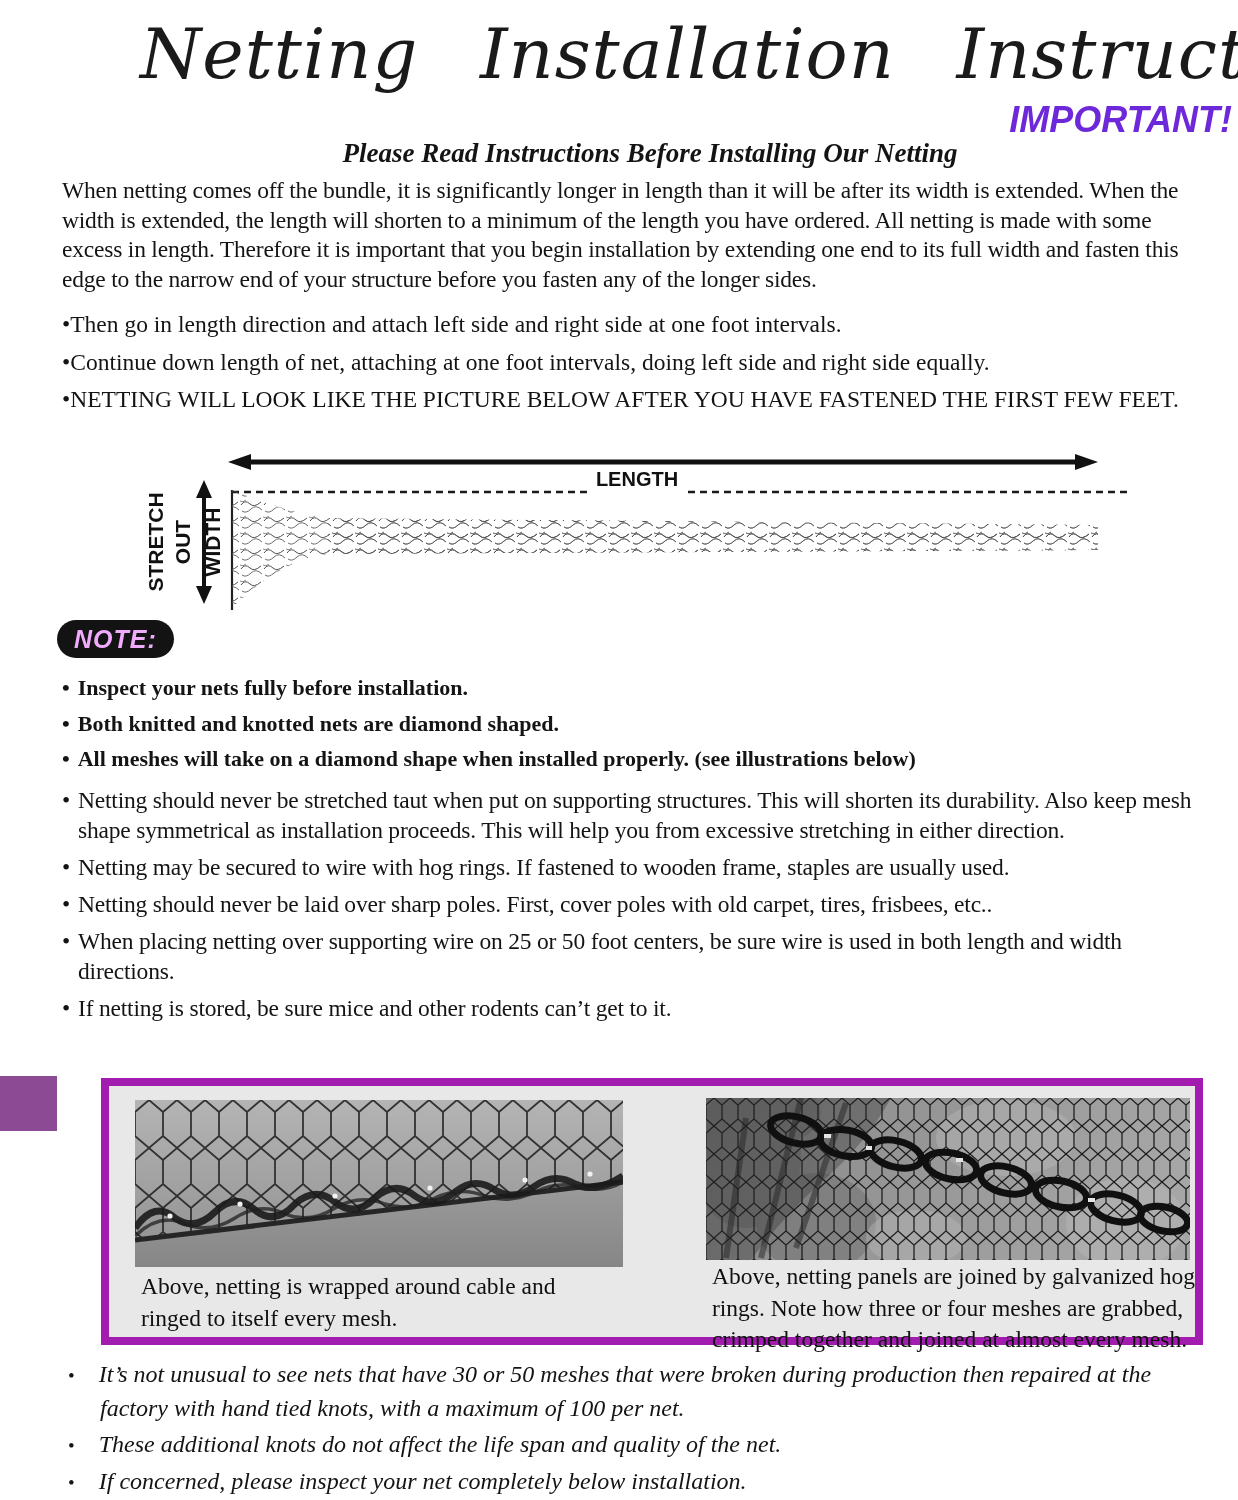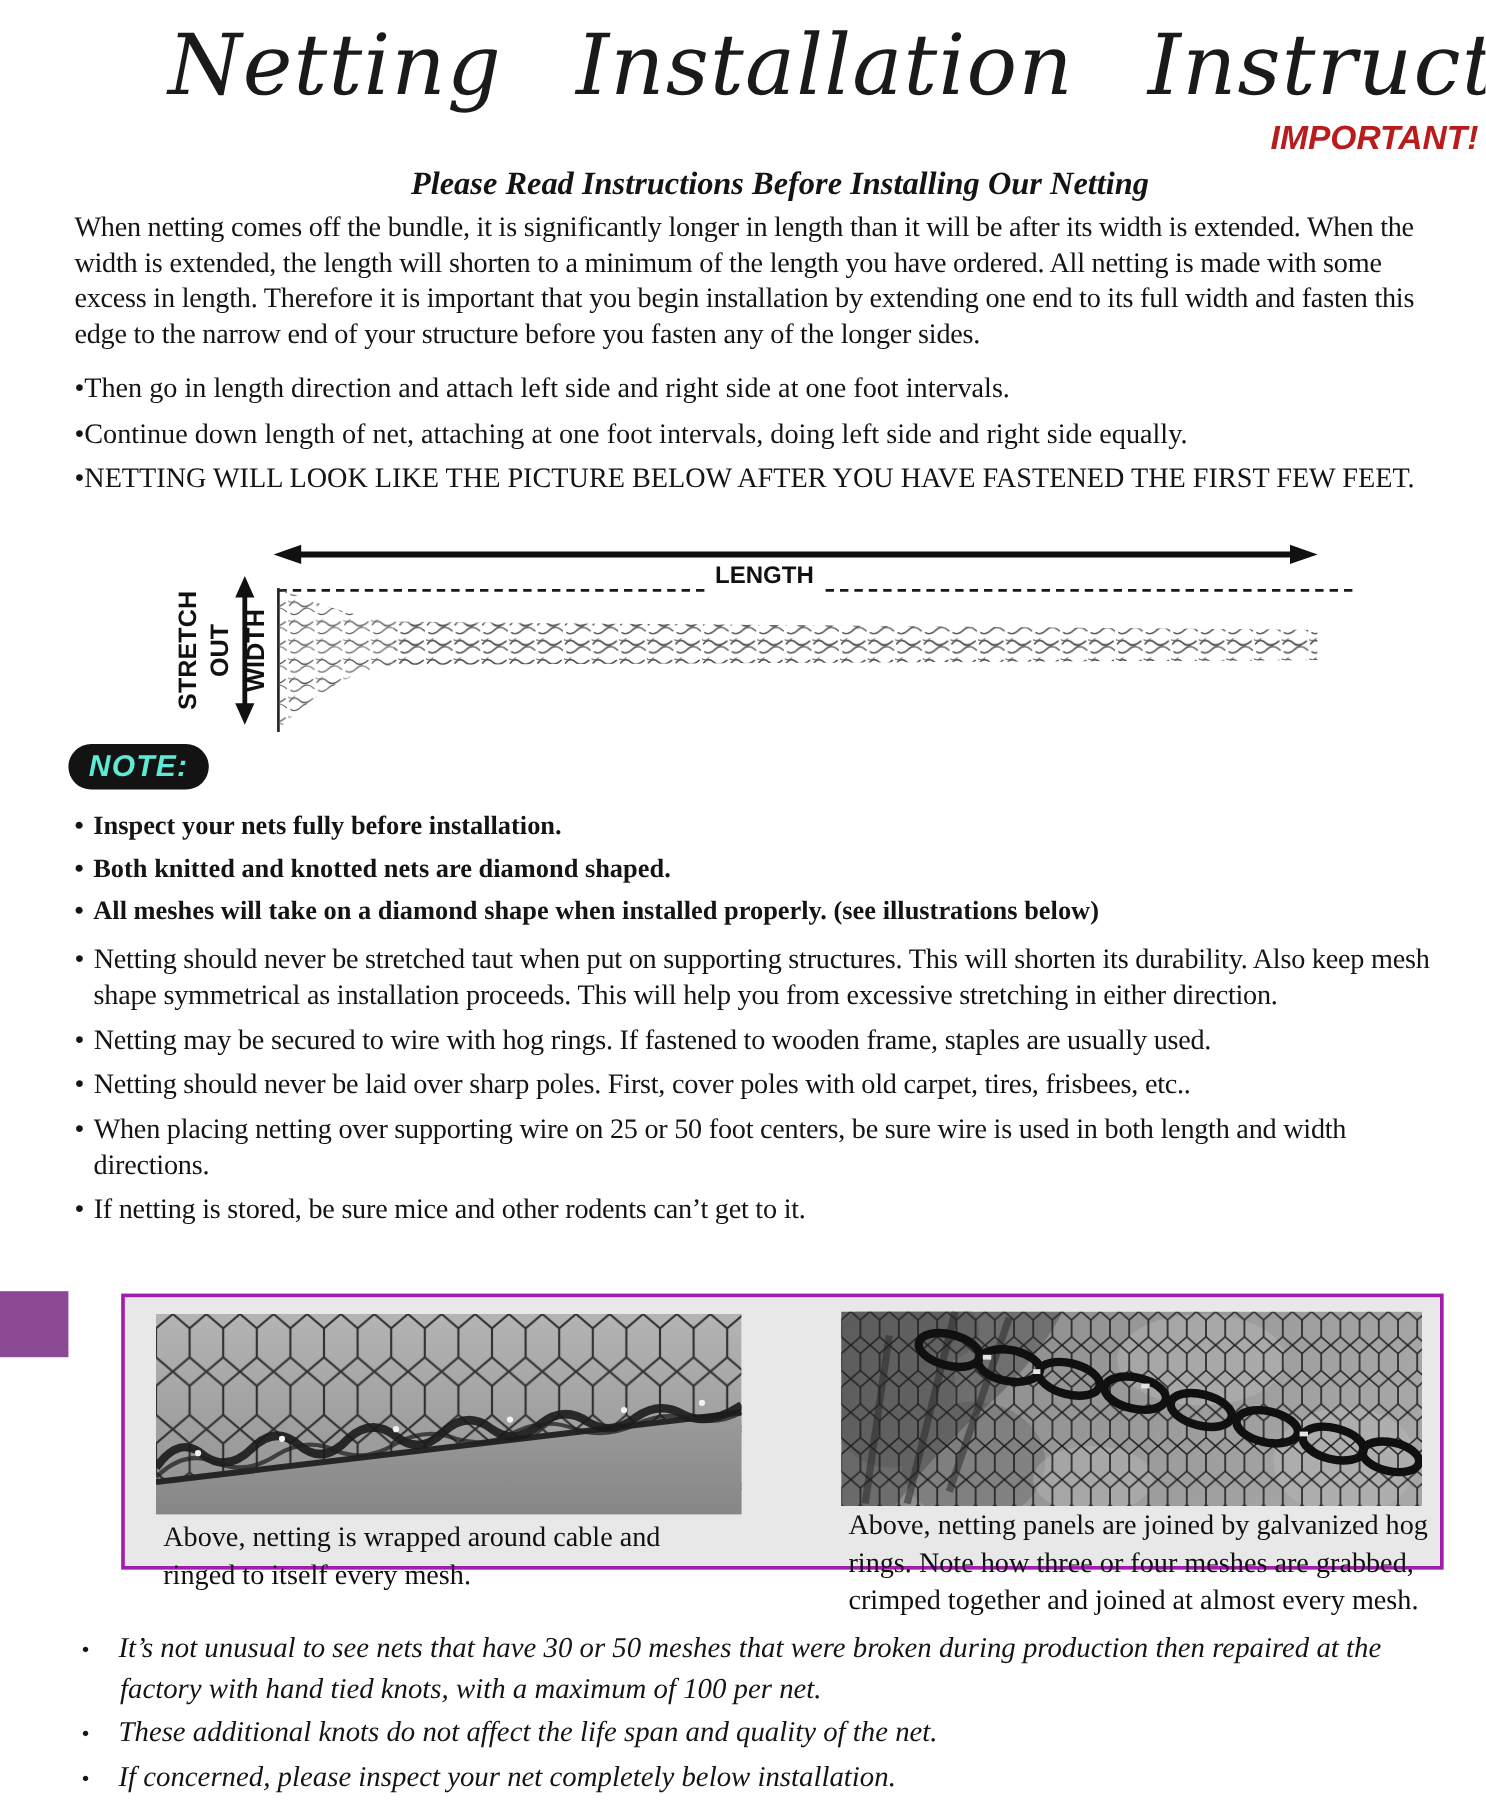--- a/index.html
+++ b/index.html
@@ -5,56 +5,56 @@
   html,body{margin:0;padding:0;background:#ffffff;}
   #page{position:relative;width:1238px;height:1500px;background:#fff;overflow:hidden;
         font-family:"Liberation Serif",serif;color:#141414;}
 
   
   .doc-title{position:absolute;left:140px;top:2px;width:1098px;height:108px;
     font-family:"DejaVu Serif",serif;font-style:italic;font-size:70px;line-height:104px;
     text-align:center;white-space:nowrap;word-spacing:0.55em;letter-spacing:1px;color:#1a1a1a;}
   .important{position:absolute;right:6px;top:99px;
     font-family:"Liberation Sans",sans-serif;font-weight:bold;font-style:italic;
-    font-size:28px;letter-spacing:0px;color:#b91c1c;}
+    font-size:36px;letter-spacing:0px;color:#6d28d9;}
   .subtitle{position:absolute;left:90px;top:138px;width:1120px;text-align:center;
     font-weight:bold;font-style:italic;font-size:27px;color:#141414;}
 
   
   .intro{position:absolute;left:62px;top:176px;width:1128px;
     font-size:23.5px;line-height:29.5px;letter-spacing:-0.2px;}
   .steps{position:absolute;left:62px;top:311px;width:1150px;font-size:23.5px;line-height:26px;}
   .step{margin-bottom:11.5px;}
   .step::before{content:"\2022";}
 
   
   .diagram{position:absolute;left:148px;top:450px;width:992px;height:172px;}
   .diagram svg{display:block;width:992px;height:172px;}
   .dg-label{font-family:"Liberation Sans",sans-serif;font-weight:bold;fill:#111;}
 
   
   .note-badge{position:absolute;left:57px;top:620px;height:38px;border-radius:19px;
-    background:#131313;color:#5eead4;display:flex;align-items:center;padding:0 17px;
+    background:#131313;color:#f0abfc;display:flex;align-items:center;padding:0 17px;
     font-family:"Liberation Sans",sans-serif;font-weight:bold;font-style:italic;
     font-size:25px;letter-spacing:1px;}
   .note-bold{position:absolute;left:62px;top:675px;width:1150px;
     font-weight:bold;font-size:22px;line-height:26px;}
   .note-bold .nitem{margin-bottom:9.5px;}
   .note-list{position:absolute;left:62px;top:785px;width:1158px;
     font-size:23.5px;line-height:30px;letter-spacing:-0.2px;}
   .note-list .nitem{margin-bottom:7px;}
   .nitem{padding-left:16px;text-indent:-16px;}
   .nitem::before{content:"\2022";margin-right:8px;}
 
   
   .purple-swatch{position:absolute;left:0;top:1076px;width:57px;height:55px;}
 
   
-  .photo-panel{position:absolute;left:101px;top:1078px;width:1102px;height:230px;
-    box-sizing:border-box;border:3px solid #a21caf;background:#e8e8e8;}
+  .photo-panel{position:absolute;left:101px;top:1078px;width:1102px;height:267px;
+    box-sizing:border-box;border:8px solid #a21caf;background:#e8e8e8;}
   .photo{position:absolute;display:block;}
   .photo svg{display:block;width:100%;height:100%;}
   .photo-left{left:26px;top:14px;width:488px;height:167px;}
   .photo-right{left:597px;top:12px;width:484px;height:162px;}
   .caption{position:absolute;font-size:23.5px;line-height:31.5px;color:#101010;}
   .caption-left{left:32px;top:185px;width:472px;}
   .caption-right{left:603px;top:175px;width:496px;}
 
   
   .footnotes{position:absolute;left:62px;top:1358px;width:1128px;

